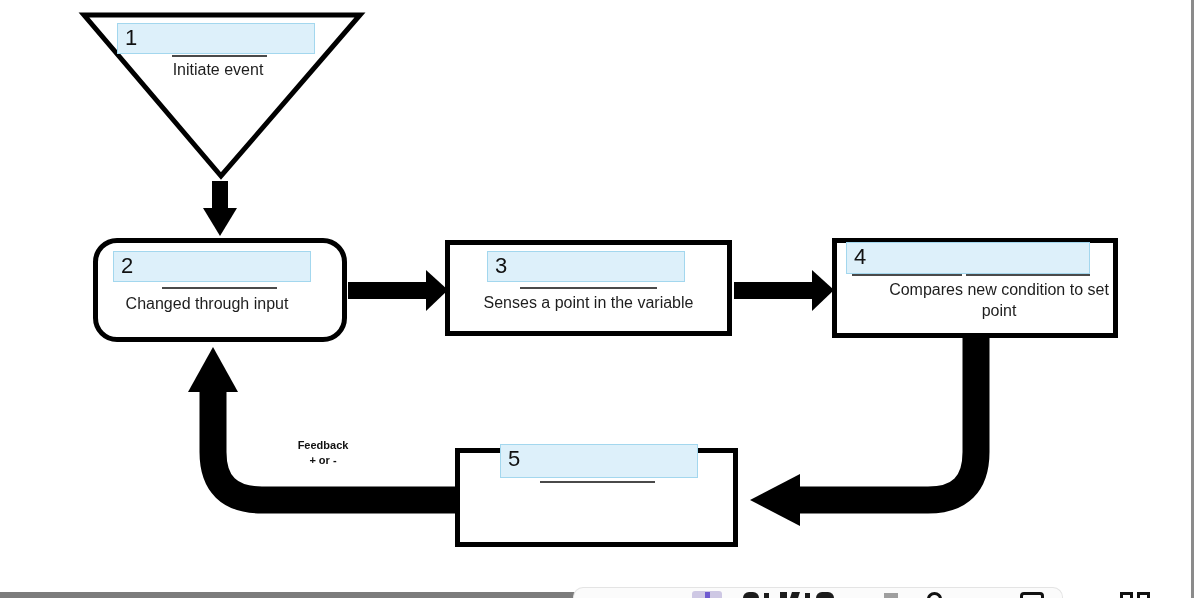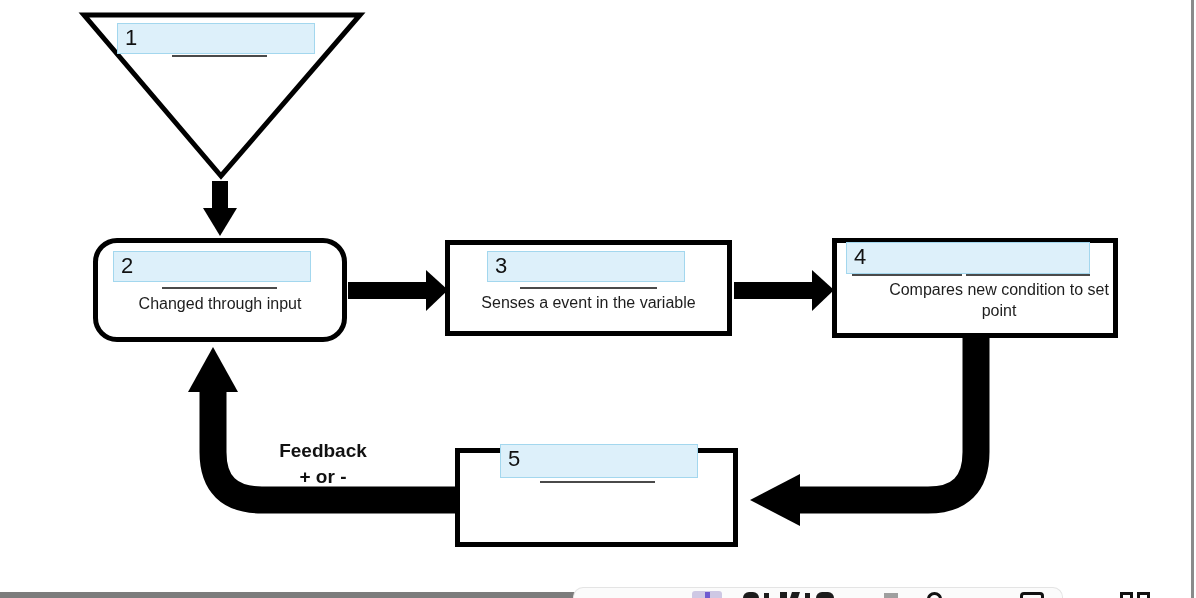--- a/index.html
+++ b/index.html
@@ -14,21 +14,21 @@
     position:absolute;z-index:3;background:#ddf0fa;border:1px solid #a3d7ee;
     box-sizing:border-box;font-size:22px;line-height:1.2;color:#111;
     padding:1px 0 0 7px;overflow:hidden;
   }
   .blank-line{position:absolute;z-index:3;height:2px;background:#4a4a4a;}
   .node-label{
     position:absolute;z-index:3;font-size:16px;color:#1d1d1d;text-align:center;
     white-space:pre-line;line-height:1.3;
   }
   .feedback-label{
-    position:absolute;z-index:3;font-size:19px;font-weight:bold;color:#111;
+    position:absolute;z-index:3;font-size:11px;font-weight:bold;color:#111;
     text-align:center;white-space:pre-line;line-height:1.35;
   }
   
   #bottom-gray-bar{position:absolute;left:0;top:592;width:656px;height:6px;background:#7c7c7c;z-index:4;}
   #bottom-panel{
     position:absolute;left:573px;top:587px;width:490px;height:11px;z-index:5;
     background:#fbfbfb;border:1px solid #e4e4e4;border-bottom:none;
     border-radius:10px 10px 0 0;box-sizing:border-box;
   }
   .glyph{position:absolute;z-index:6;}
@@ -64,30 +64,31 @@
     </g>
 
     <g>
       <path d="M 460 500 L 262 500 Q 213 500 213 452 L 213 390" fill="none" stroke="#000" stroke-width="27"></path>
       <polygon points="188,392 238,392 213,347" fill="#000"></polygon>
     </g>
   </svg>
 
   <div class="blank-input" style="left:117px;top:23px;width:198px;height:31px;">1</div>
   <div class="blank-line" style="left:172px;top:55px;width:95px;"></div>
+  <div class="node-label" style="left:128px;top:60px;width:180px;">Initiate event</div>
 
   <div class="node-box rounded" style="left:93px;top:238px;width:254px;height:104px;"></div>
   <div class="blank-input" style="left:113px;top:251px;width:198px;height:31px;">2</div>
   <div class="blank-line" style="left:162px;top:287px;width:115px;"></div>
-  <div class="node-label" style="left:97px;top:294px;width:246px;">Changed through input</div>
+  <div class="node-label" style="left:84px;top:294px;width:246px;">Changed through input</div>
 
   <div class="node-box" style="left:445px;top:240px;width:287px;height:96px;"></div>
   <div class="blank-input" style="left:487px;top:251px;width:198px;height:31px;">3</div>
   <div class="blank-line" style="left:520px;top:287px;width:137px;"></div>
-  <div class="node-label" style="left:449px;top:293px;width:279px;">Senses a event in the variable</div>
+  <div class="node-label" style="left:449px;top:293px;width:279px;">Senses a point in the variable</div>
 
   <div class="node-box" style="left:832px;top:238px;width:286px;height:100px;"></div>
   <div class="blank-input" style="left:846px;top:242px;width:244px;height:32px;">4</div>
   <div class="blank-line" style="left:852px;top:274px;width:110px;"></div>
   <div class="blank-line" style="left:966px;top:274px;width:124px;"></div>
   <div class="node-label" style="left:860px;top:280px;width:278px;">Compares new condition to set
 point</div>
 
   <div class="node-box" style="left:455px;top:448px;width:283px;height:99px;"></div>
   <div class="blank-input" style="left:500px;top:444px;width:198px;height:34px;">5</div>

